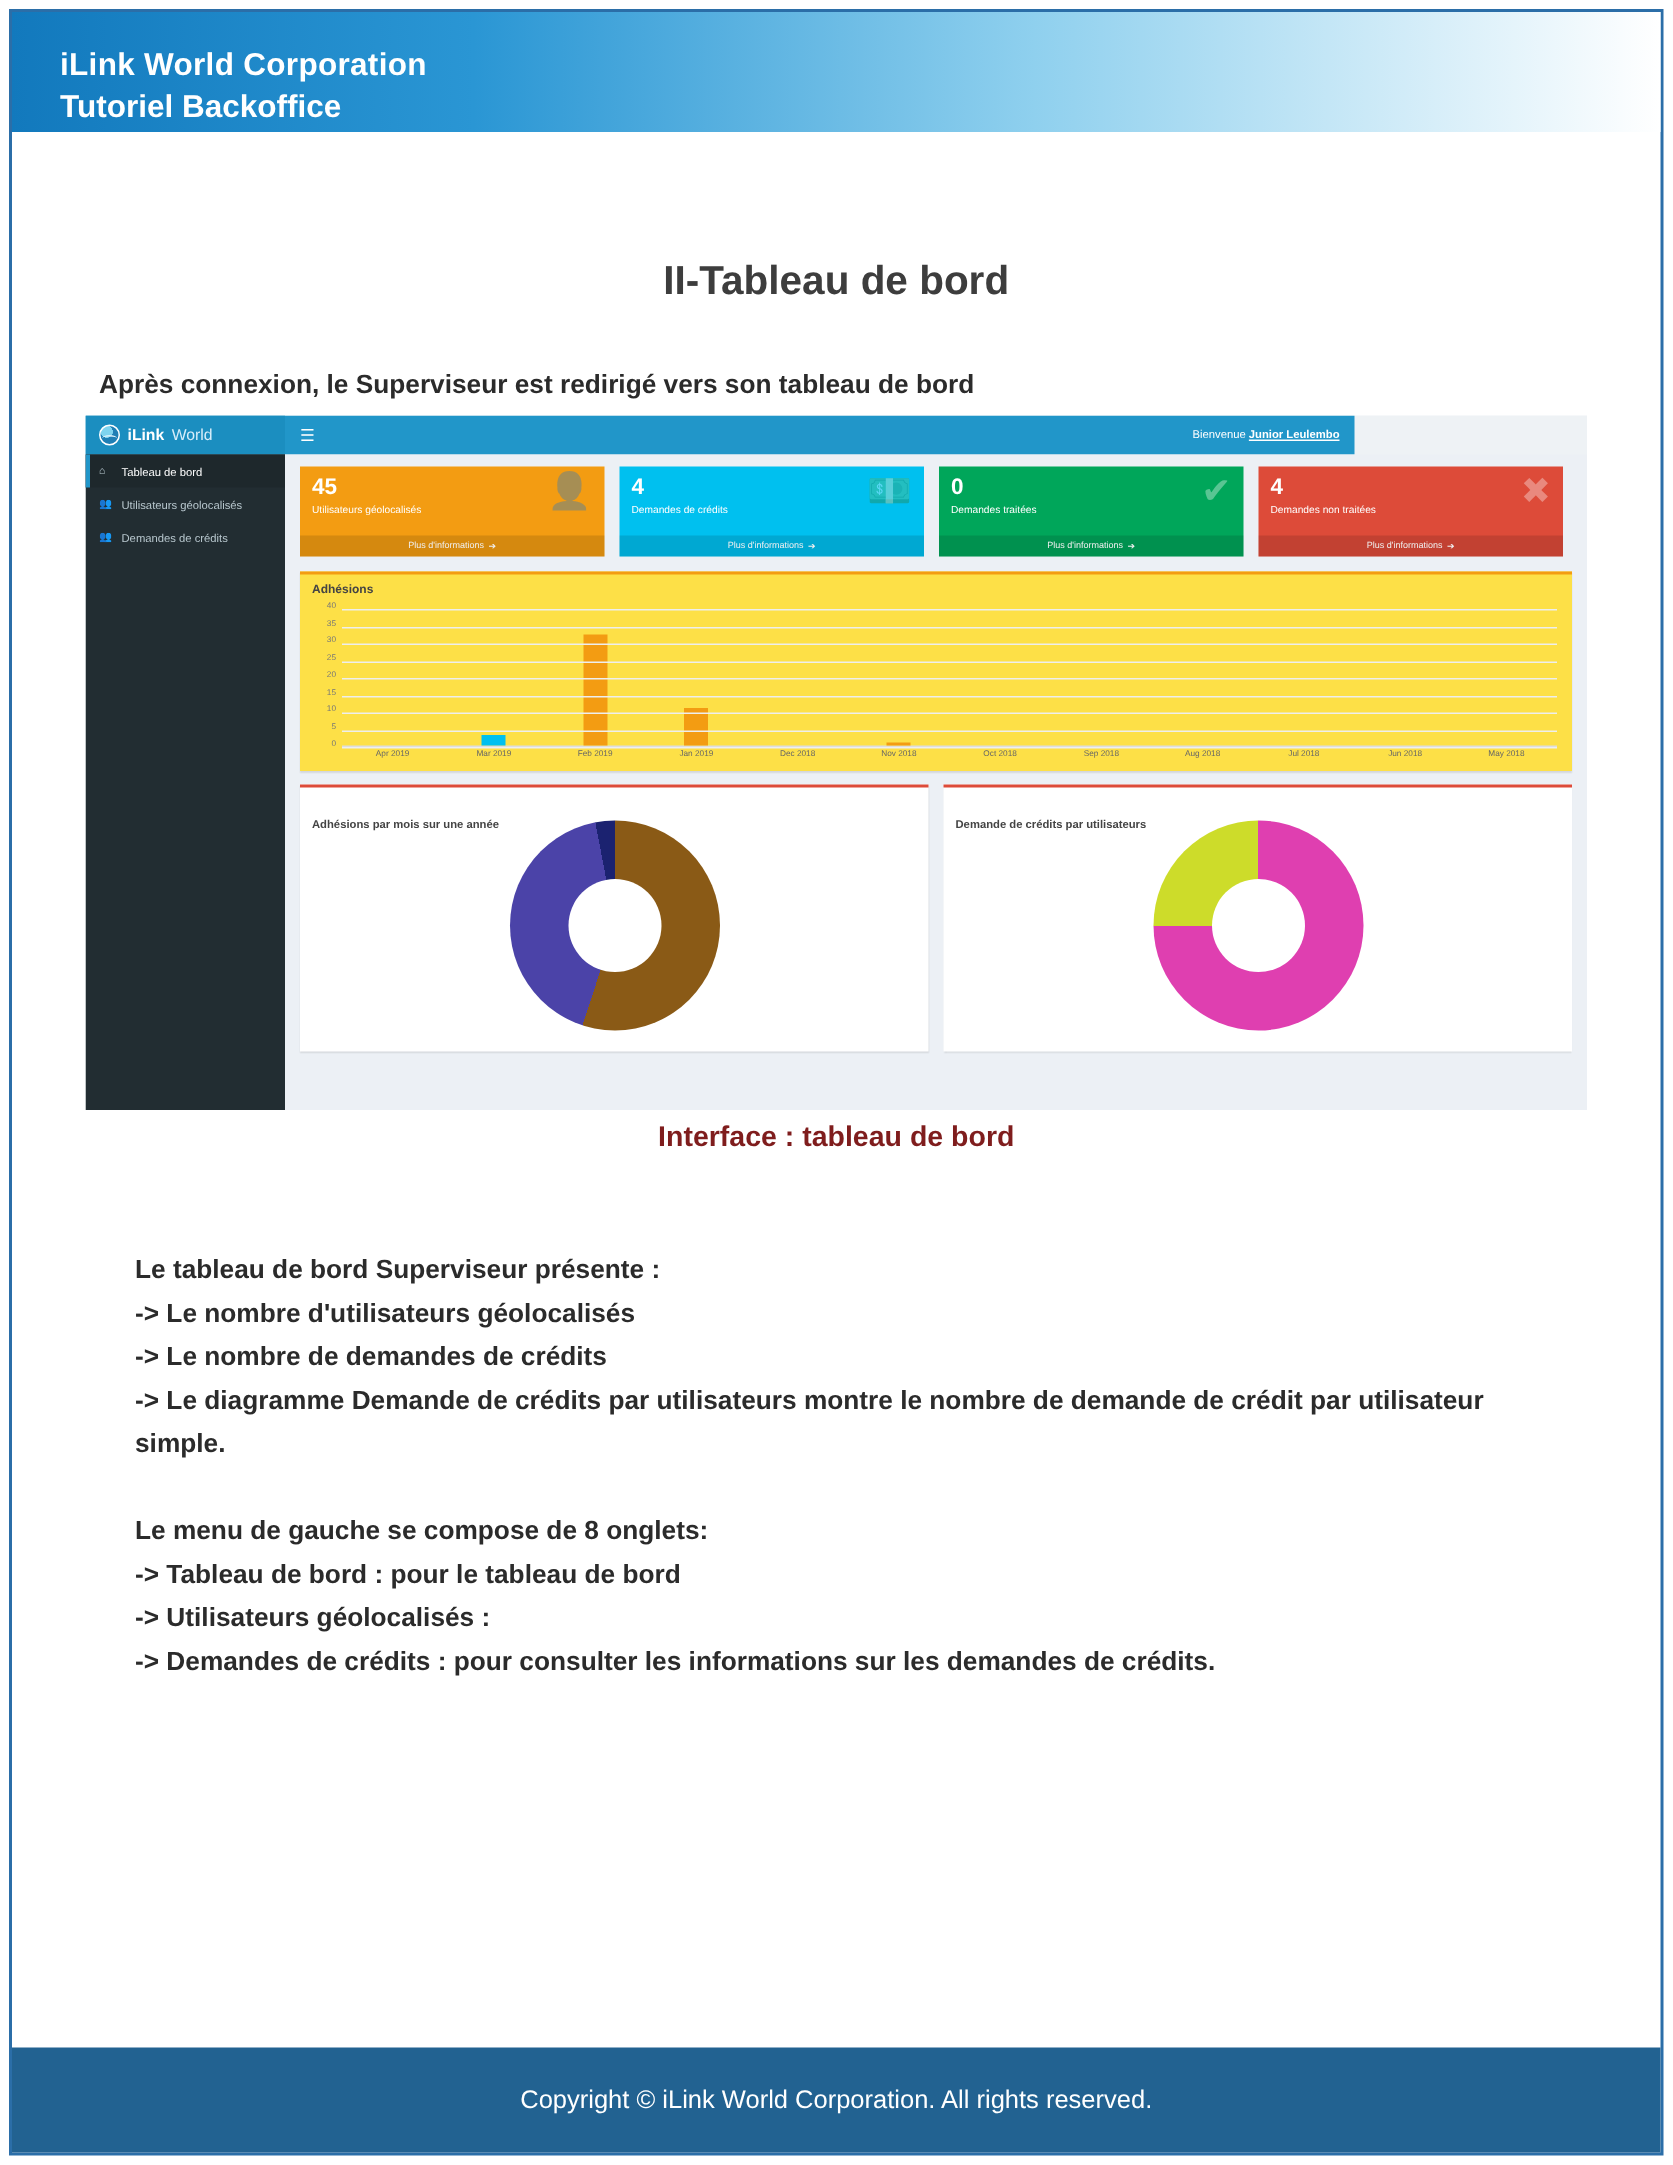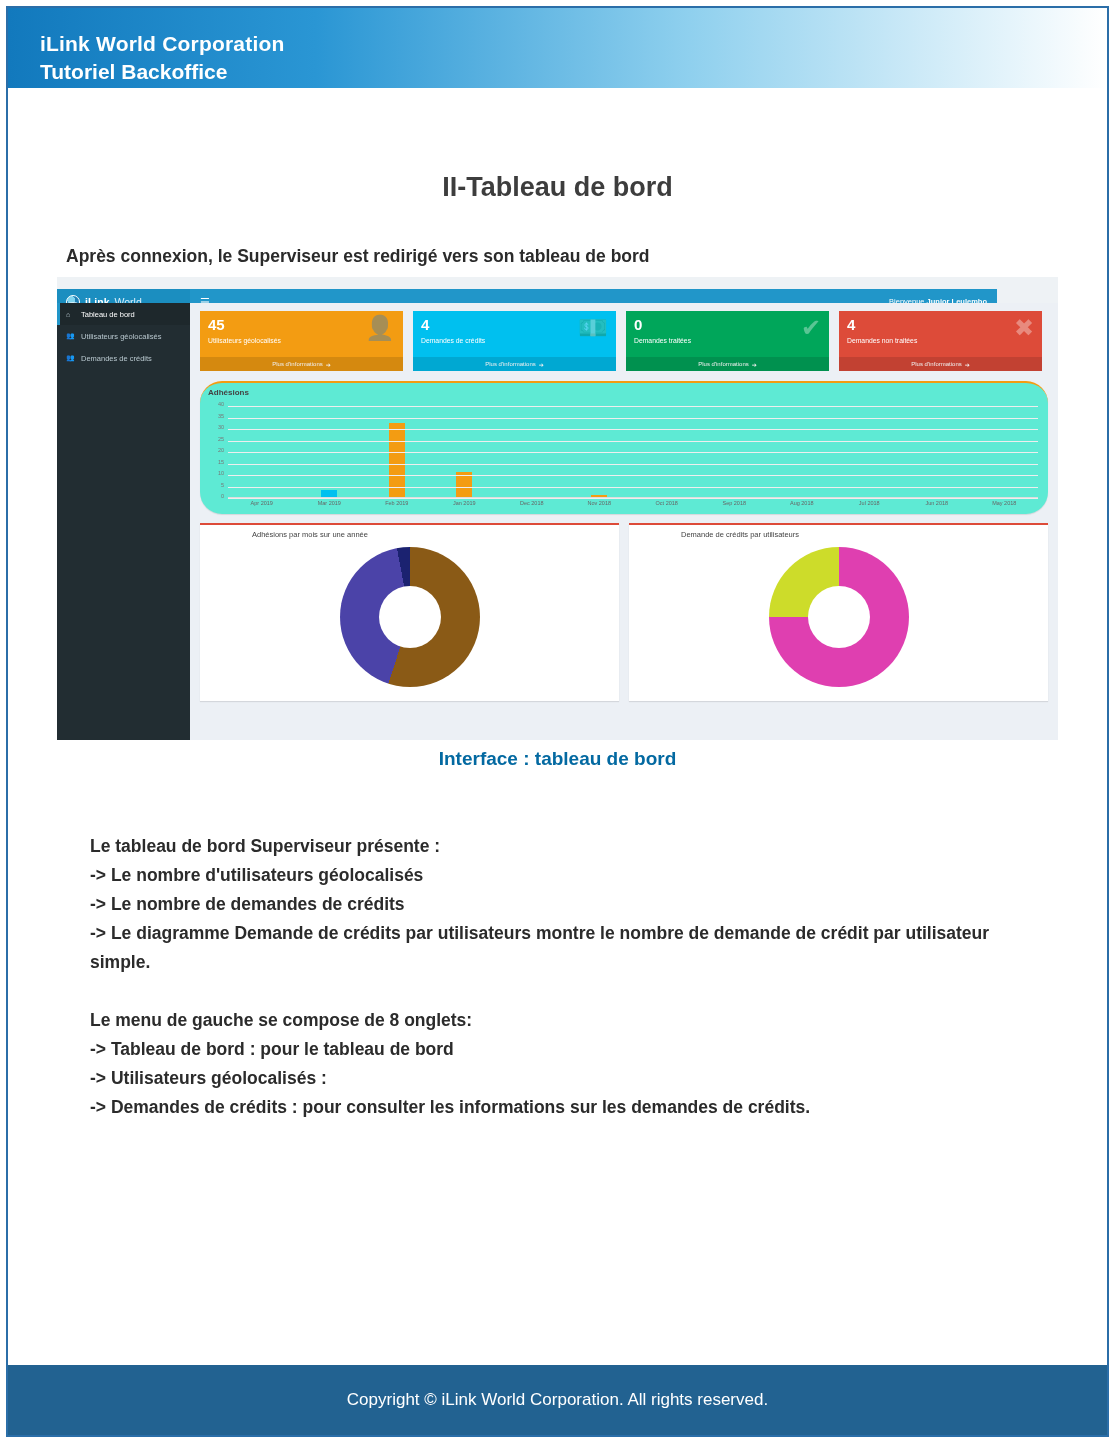--- a/index.html
+++ b/index.html
@@ -61,23 +61,22 @@
   .shot {
     position: absolute;
     left: 57px; top: 277px;
     width: 1001px; height: 463px;
     background: #eef2f5;
     overflow: hidden;
     font-size: 8px;
   }
   .shot-topbar {
     position: absolute; left: 0; top: 0;
-    width: 940px; height: 26px;
+    width: 846px; height: 26px;
     background: #2196c9;
-    margin-top: 12px;
   }
   .shot-brandbox {
     position: absolute; left: 0; top: 0;
     width: 133px; height: 26px;
     background: #1b8ec0;
     display: flex; align-items: center; gap: 5px;
     padding-left: 9px;
   }
   .globe {
     width: 14px; height: 14px; border-radius: 50%;
@@ -132,24 +131,23 @@
     display: flex; align-items: center; justify-content: center; gap: 3px;
   }
   .card .big-ico {
     position: absolute; right: 8px; top: 5px; font-size: 24px; opacity: 0.35; line-height: 1;
   }
   .c-orange { background: #f39c12; }
   .c-blue { background: #00c0ef; }
   .c-green { background: #00a65a; }
   .c-red { background: #dd4b39; }
   .panel {
-    margin-top: 10px; background: #5eead4;
+    margin-top: 10px; background: #fde047;
     border-top: 2px solid #f39c12;
     box-shadow: 0 1px 1px rgba(0,0,0,0.1);
-    border-radius: 22px;
   }
   .panel-head { padding: 5px 8px; font-size: 8px; font-weight: bold; color: #444; }
   .chart-area { position: relative; height: 112px; padding: 0 8px 2px 8px; }
   .axis-labels { position: absolute; left: 6px; top: 2px; width: 20px; height: 92px; }
   .axis-labels div { font-size: 5.5px; color: #777; text-align: right; width: 18px; position: absolute; }
   .plot {
     position: absolute; left: 28px; right: 10px; top: 4px; height: 92px;
     border-bottom: 1px solid #ddd;
   }
   .gridline { position: absolute; left: 0; right: 0; border-top: 1px solid #eee; }
@@ -160,32 +158,32 @@
     width: 16px; background: #f39c12;
   }
   .bar.blue { background: #00c0ef; }
   .xlabels { position: absolute; left: 28px; right: 10px; top: 98px; display: flex; }
   .xlabels div { flex: 1; text-align: center; font-size: 5.5px; color: #666; }
   .donut-row { margin-top: 9px; display: flex; gap: 10px; }
   .donut-panel {
     flex: 1; background: #ffffff; border-top: 2px solid #dd4b39;
     box-shadow: 0 1px 1px rgba(0,0,0,0.1); height: 178px; position: relative;
   }
-  .donut-panel .ttl { padding: 5px 8px; font-size: 7.5px; font-weight: normal; color: #444; margin-left: 44px; }
+  .donut-panel .ttl { padding: 20px 8px; font-size: 7.5px; font-weight: bold; color: #444; }
   .donut {
     position: absolute; left: 50%; transform: translateX(-50%); top: 22px;
     width: 140px; height: 140px; border-radius: 50%;
   }
   .donut .hole {
     position: absolute; left: 50%; top: 50%; transform: translate(-50%,-50%);
     width: 62px; height: 62px; border-radius: 50%; background: #ffffff;
   }
   .caption {
     position: absolute; left: 0; top: 748px; width: 1115px;
-    text-align: center; font-size: 19px; font-weight: bold; color: #0369a1;
+    text-align: center; font-size: 19px; font-weight: bold; color: #7f1d1d;
   }
   
   .body-text {
     position: absolute; left: 90px; top: 832px; width: 935px;
     font-size: 17.5px; font-weight: bold; color: #2b2b2b; line-height: 29px;
   }
   .body-text p { margin: 0; }
   .spacer { height: 29px; }
   
   .footer {

